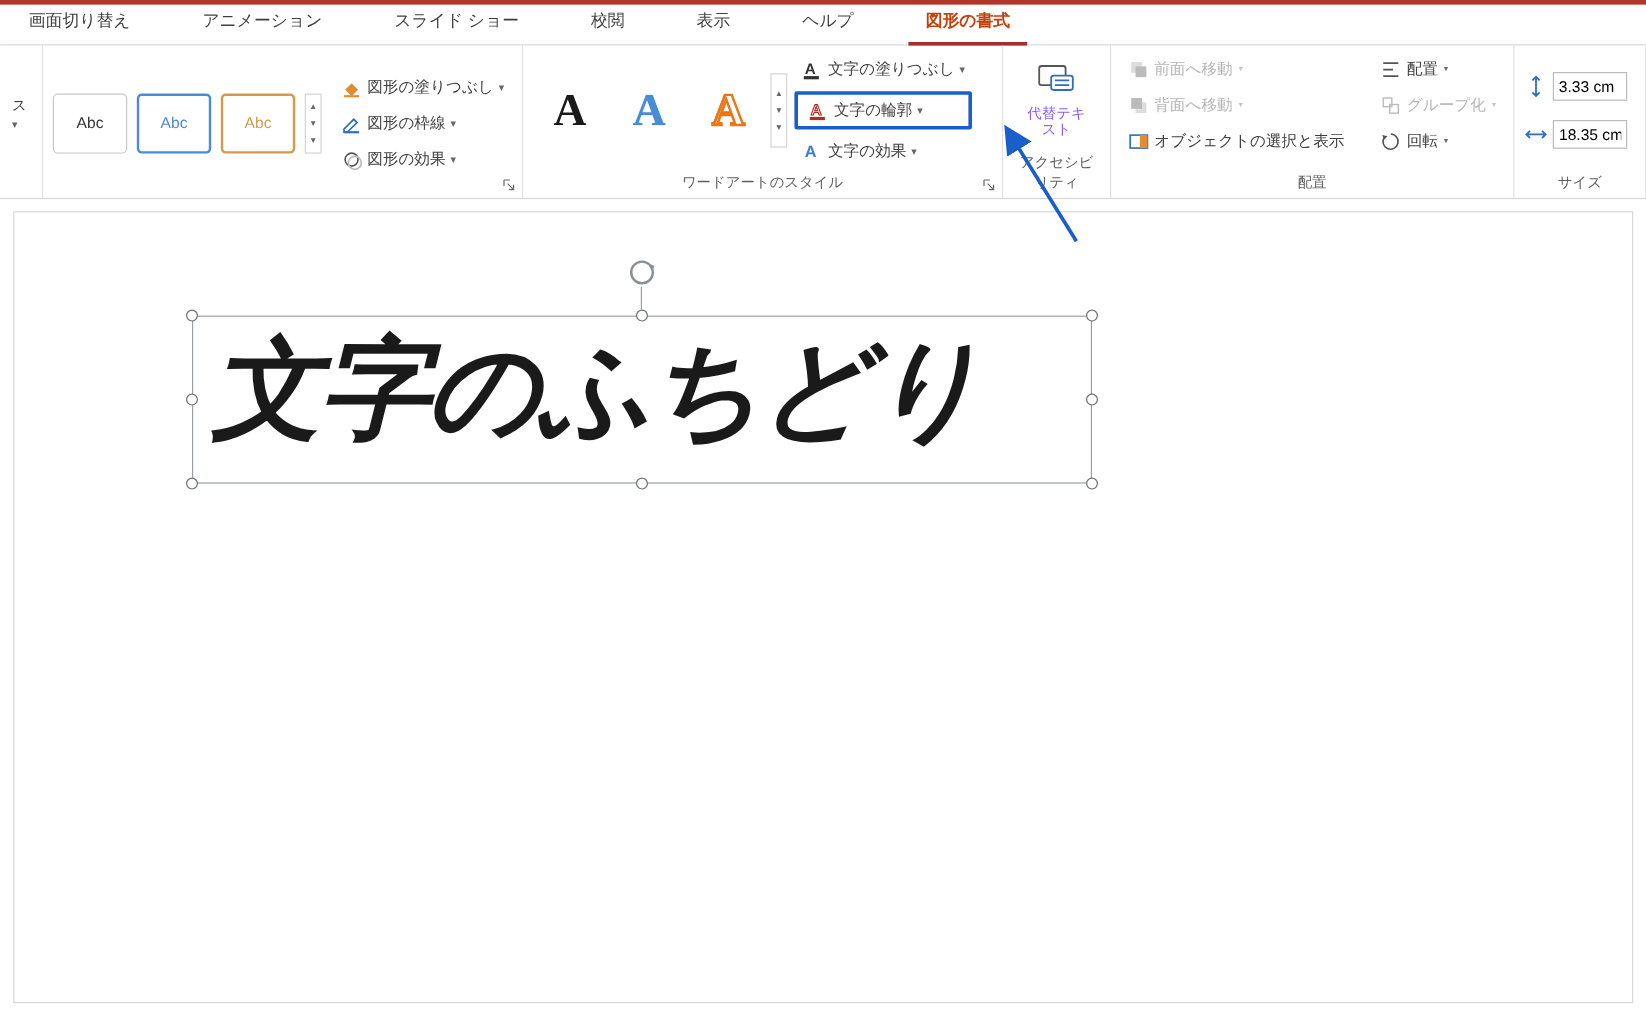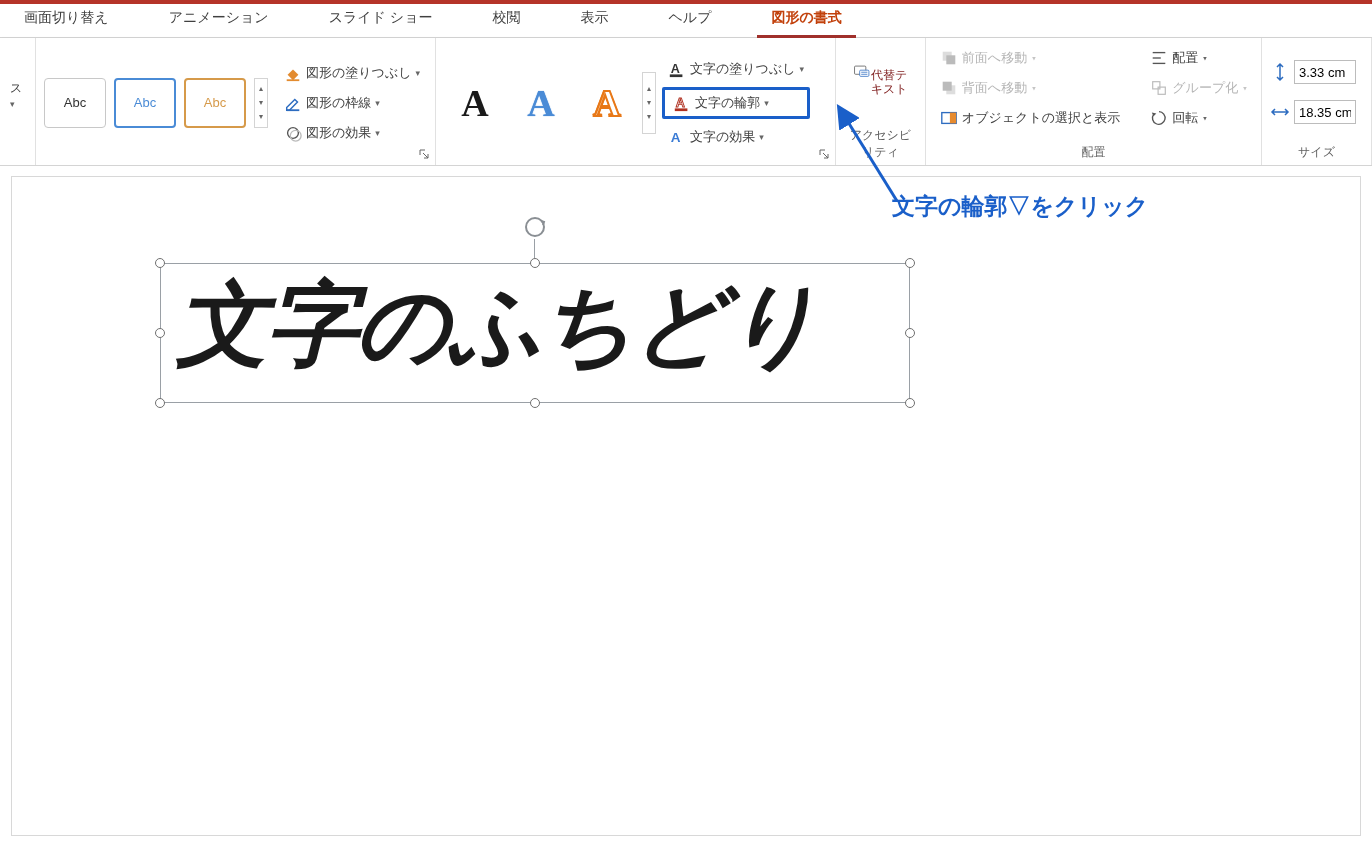--- a/index.html
+++ b/index.html
@@ -36,21 +36,21 @@
 
   
   .wa-thumb { width:62px; height:62px; display:flex; align-items:center; justify-content:center; font-size:38px; font-weight:700; font-family: "Times New Roman", serif; cursor:pointer;}
   .wa-black { color:#1a1a1a; }
   .wa-blue  { color:#4a8bd6; text-shadow:0 0 1px #4a8bd6; }
   .wa-orange{ color:#fff; -webkit-text-stroke:2px #e87817; text-shadow:1px 1px 0 #e87817,-1px -1px 0 #e87817; }
 
   .highlight-box { border:3px solid #1a5fc9; border-radius:2px; padding:1px 2px; }
 
   
-  .bigbtn { display:flex; flex-direction:row; align-items:center; justify-content:center; width:55px; height:80px; cursor:pointer; font-size:12px; color:#7f1d1d; text-align:center; line-height:1.2;}
+  .bigbtn { display:flex; flex-direction:column; align-items:center; justify-content:center; width:55px; height:80px; cursor:pointer; font-size:12px; color:#8b5cf6; text-align:center; line-height:1.2;}
   .bigbtn .icon{width:34px;height:34px;margin-bottom:4px;}
 
   
   .sizefield { display:flex; align-items:center; gap:4px; height:26px; }
   .sizefield input { width:62px; height:24px; border:1px solid #bcbcbc; font-size:13px; padding:0 4px; text-align:left;}
   .sizefield .fico{width:20px;height:20px;}
 
   
   .canvas-area { background:#fff; padding:10px; height:calc(844px - 34px - 128px); position:relative; }
   .slide { position:relative; width:1350px; height:660px; background:#fff; border:1px solid #d8d8d8; margin:0 auto; }
@@ -195,20 +195,21 @@
           <span class="icon">
             <svg viewBox="0 0 20 20">
                 <text x="3" y="15" font-size="15" font-weight="700" fill="#3a7bd5">A</text>
               </svg>
           </span>
           <span>文字の効果</span>
           <span class="chev">▾</span>
         </div>
       </div>
     </div>
+    <div class="ribgroup-label">ワードアートのスタイル</div>
     <div class="dlg-launcher">
       <svg viewBox="0 0 10 10">
           <path d="M1 1h5M1 1v5M4 4l5 5M9 5v4H5" fill="none" stroke="#666" stroke-width="1"></path>
         </svg>
     </div>
   </div>
 
   <div class="ribgroup" style="width:90px;">
     <div class="ribgroup-body" style="justify-content:center;">
       <div class="bigbtn">
@@ -344,16 +345,15 @@
     </div>
 
     <svg class="annot-arrow" style="left:820px; top:-76px; width:80px; height:110px;" viewBox="0 0 80 110">
       <defs>
         <marker id="arrhead" markerWidth="8" markerHeight="8" refX="6" refY="4" orient="auto">
           <path d="M0 0L8 4L0 8z" fill="#1a5fc9"></path>
         </marker>
       </defs>
       <line x1="65" y1="100" x2="8" y2="8" stroke="#1a5fc9" stroke-width="3" marker-end="url(#arrhead)"></line>
     </svg>
-    <div class="annot-text" style="left:880px; top:14px;">文字の輪郭▽をクリック</div>
 
   </div>
 </div>
 
 </body></html>

